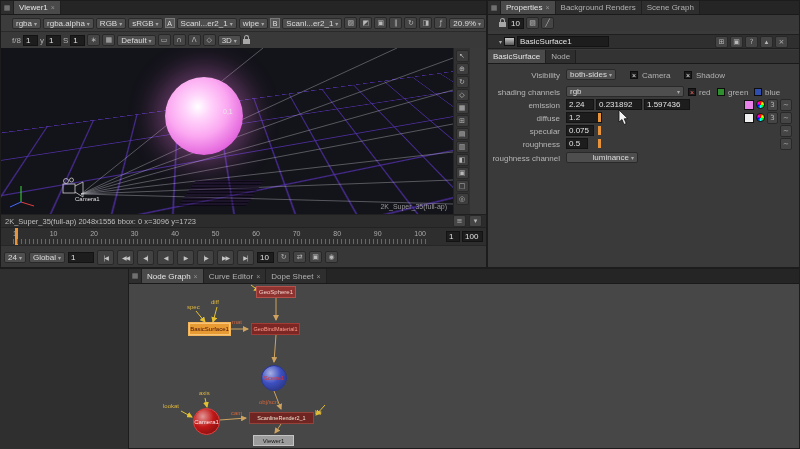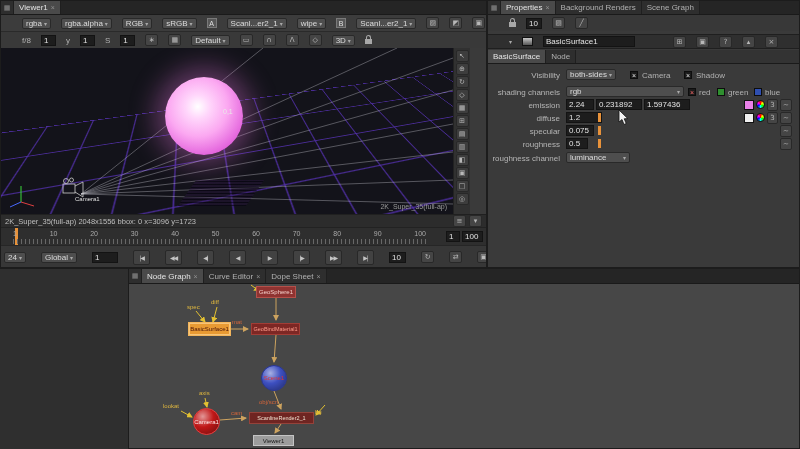--- a/index.html
+++ b/index.html
@@ -5,21 +5,21 @@
   *{margin:0;padding:0;box-sizing:border-box}
   body{background:#141414;font-family:"Liberation Sans","DejaVu Sans",sans-serif}
   .app{position:relative;width:800px;height:449px;background:#262626;overflow:hidden;color:#c8c8c8;font-size:8px}
   .abs{position:absolute}
   .pane{position:absolute;background:#3a3a3a;border:1px solid #1c1c1c;overflow:hidden}
   .tabbar{display:flex;align-items:stretch;height:14px;background:#252525;border-bottom:1px solid #1a1a1a}
   .panemenu{width:13px;display:flex;align-items:center;justify-content:center;background:#2e2e2e;border-right:1px solid #1f1f1f;color:#8a8a8a;font-size:7px;font-family:"DejaVu Sans",sans-serif}
   .tab{display:flex;align-items:center;gap:3px;padding:0 5px;background:#2e2e2e;border-right:1px solid #1f1f1f;color:#b0b0b0;white-space:nowrap}
   .tab.active{background:#4a4a4a;color:#e4e4e4}
   .tab .x{color:#919191;font-size:7px}
-  .row{display:flex;align-items:center;gap:10px;padding:0 21px;overflow:hidden}
+  .row{display:flex;align-items:center;gap:2px;padding:0 11px;overflow:hidden}
   .dd{display:inline-flex;align-items:center;gap:2px;background:#4e4e4e;border:1px solid #292929;border-radius:2px;padding:0 3px;height:11px;color:#dcdcdc;white-space:nowrap}
   .dd b{font-weight:normal;color:#a8a8a8;font-size:6px;font-family:"DejaVu Sans",sans-serif}
   .field{background:#1d1d1d;border:1px solid #131313;color:#e2e2e2;height:11px;line-height:9px;padding:0 2px;white-space:nowrap;overflow:hidden}
   .lbl{color:#b2b2b2;white-space:nowrap}
   .ibtn{width:13px;height:12px;display:inline-flex;align-items:center;justify-content:center;background:#454545;border:1px solid #282828;border-radius:2px;color:#b8b8b8;font-size:7px;font-family:"DejaVu Sans",sans-serif;flex:none}
   .badge{width:10px;height:10px;display:inline-flex;align-items:center;justify-content:center;background:#585858;border:1px solid #7a7a7a;color:#e0e0e0;font-size:7px;flex:none}
   .cb{width:8px;height:8px;background:#1b1b1b;border:1px solid #0d0d0d;display:inline-flex;align-items:center;justify-content:center;color:#e8e8e8;font-size:7px;line-height:1;flex:none}
   .lock{width:7px;height:5px;background:#a8a8a8;position:relative;margin-top:3px;flex:none}
   .lock:before{content:"";position:absolute;top:-4px;left:1px;width:3px;height:4px;border:1px solid #a8a8a8;border-bottom:none;border-radius:3px 3px 0 0}
   
@@ -32,21 +32,21 @@
     box-shadow:0 0 26px 10px rgba(240,122,232,.35)}
   .shadowpatch{position:absolute;left:186px;top:132px;width:68px;height:26px;transform:skewX(-35deg);opacity:.8;
     background:repeating-linear-gradient(0deg,rgba(8,4,18,.8) 0 1px,rgba(45,22,70,.45) 1px 3px)}
   .side-tools{position:absolute;left:452px;top:47px;width:17px;height:166px;background:#313131;display:flex;flex-direction:column;align-items:center;padding-top:2px;gap:1px;border-left:1px solid #222}
   .side-tools .ibtn{width:13px;height:12px;background:#3d3d3d}
   .info{position:absolute;left:0;top:213px;width:485px;height:13px;background:#2c2c2c;display:flex;align-items:center;gap:3px;padding:0 4px;color:#bdbdbd;font-size:7.5px;border-top:1px solid #202020}
   .ruler{position:absolute;left:0;top:226px;width:485px;height:18px;background:#2e2e2e;border-top:1px solid #222}
   .ruler:after{content:"";position:absolute;left:12px;right:58px;bottom:1px;height:5px;background:repeating-linear-gradient(90deg,#676767 0 1px,transparent 1px 4px)}
   .ticks{position:absolute;left:12px;right:60px;top:2px;display:flex;justify-content:space-between;color:#a8a8a8;font-size:7px}
   .playhead{position:absolute;left:14px;top:0;width:3px;height:17px;background:#e8923a}
-  .transport{position:absolute;left:0;top:244px;width:585px;height:23px;background:#373737;display:flex;align-items:center;gap:15px;padding:0 3px;border-top:1px solid #262626}
+  .transport{position:absolute;left:0;top:244px;width:585px;height:23px;background:#373737;display:flex;align-items:center;gap:3px;padding:0 3px;border-top:1px solid #262626}
   .tbtn{width:17px;height:15px;display:inline-flex;align-items:center;justify-content:center;background:#424242;border:1px solid #282828;border-radius:2px;color:#c4c4c4;font-size:6px;letter-spacing:-1px;font-family:"DejaVu Sans",sans-serif;flex:none}
   
   .prow{position:absolute;left:0;width:100%;height:12px}
   .plabel{position:absolute;left:0;width:72px;text-align:right;color:#b5b5b5;top:2px;white-space:nowrap}
   .pw{position:absolute;top:0}
   .swatch{width:10px;height:10px;border:1px solid #111;flex:none}
   .wheel{width:9px;height:9px;border-radius:50%;border:1px solid #111;background:conic-gradient(#f00,#ff0,#0f0,#0ff,#00f,#f0f,#f00);flex:none}
   .slider{position:relative;height:11px}
   .slider:before{content:"";position:absolute;left:0;right:0;top:5px;height:1px;background:#1f1f1f}
   .slider:after{content:"";position:absolute;left:0;right:0;bottom:1px;height:3px;background:repeating-linear-gradient(90deg,#5a5a5a 0 1px,transparent 1px 12px)}
@@ -345,21 +345,21 @@
 
     <div class="prow" style="top:137px">
       <span class="plabel">roughness</span>
       <span class="field pw" style="left:78px;width:22px">0.5</span>
       <span class="slider pw" style="left:110px;width:142px"><span class="handle" style="left:25%"></span></span>
       <span class="ibtn pw" style="left:292px;width:12px">~</span>
     </div>
 
     <div class="prow" style="top:151px">
       <span class="plabel">roughness channel</span>
-      <span class="dd pw" style="left:78px;width:64px;justify-content:space-between">
+      <span class="dd pw" style="left:78px;width:72px;justify-content:flex-end">
           <span>luminance</span>
           <b>▾</b>
         </span>
     </div>
   </section>
 
   <div class="abs" style="left:0;top:268px;width:128px;height:181px;background:#2f2f2f;border-top:1px solid #1c1c1c"></div>
 
   <section class="pane" style="left:128px;top:268px;width:672px;height:181px;background:#474747">
     <div class="tabbar" style="height:15px">

